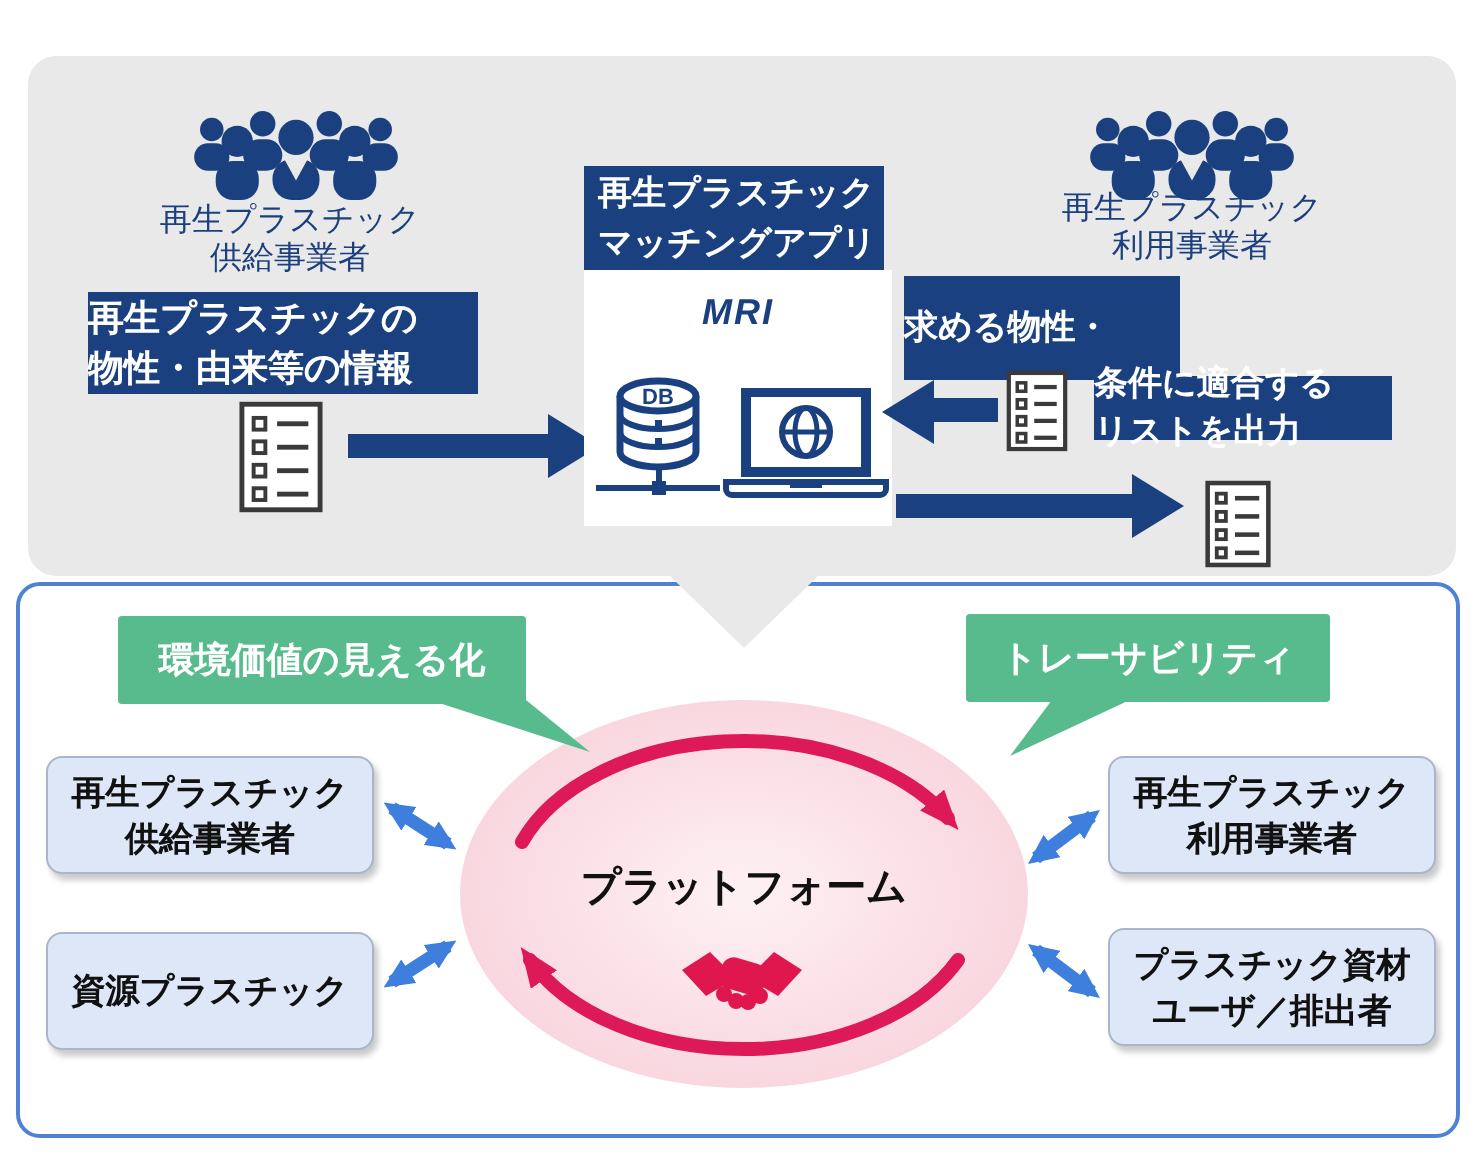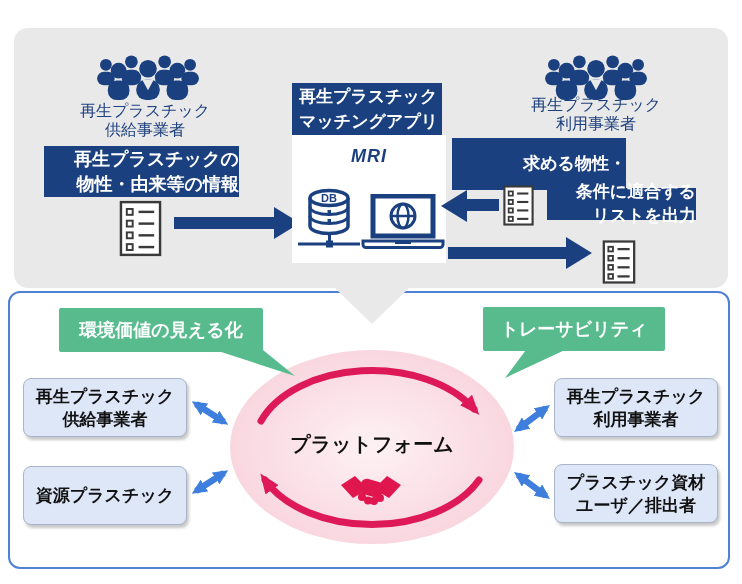--- a/index.html
+++ b/index.html
@@ -4,25 +4,25 @@
 <style>
   html,body{margin:0;padding:0;background:#ffffff;}
   .stage{
     position:relative;width:742px;height:584px;overflow:hidden;background:#ffffff;
     font-family:"Liberation Sans","DejaVu Sans",sans-serif;
   }
   
   .top-panel{position:absolute;left:14px;top:28px;width:714px;height:260px;background:#e9e9e9;border-radius:14px;}
   .top-title{position:absolute;left:0;top:35px;width:742px;text-align:center;font-size:20px;font-weight:bold;color:#1b2e55;letter-spacing:1px;}
   .group-caption{position:absolute;width:180px;text-align:center;font-size:16px;line-height:19px;color:#1c3f7d;}
-  .navy-box{position:absolute;background:#1a4080;color:#ffffff;font-weight:bold;text-align:right;display:flex;flex-direction:column;justify-content:center;}
+  .navy-box{position:absolute;background:#1a4080;color:#ffffff;font-weight:bold;text-align:left;display:flex;flex-direction:column;justify-content:center;}
   .navy-box span{display:block;}
   .info-l{left:44px;top:146px;width:195px;height:51px;font-size:18px;line-height:25px;}
   .app-header{left:292px;top:83px;width:150px;height:52px;font-size:17px;line-height:25px;text-align:left;padding-left:7px;box-sizing:border-box;}
-  .info-r{left:452px;top:138px;width:138px;height:52px;font-size:17px;line-height:22px;padding-left:36px;}
+  .info-r{left:452px;top:138px;width:138px;height:52px;font-size:17px;line-height:22px;}
   .output-b{left:547px;top:188px;width:149px;height:32px;font-size:17px;line-height:24px;}
   .app-body{position:absolute;left:292px;top:135px;width:154px;height:128px;background:#ffffff;}
   .mri-logo{position:absolute;left:292px;top:146px;width:154px;text-align:center;font-size:18px;font-weight:bold;font-style:italic;color:#1a4080;letter-spacing:1px;}
   .h-arrow-bar{position:absolute;height:12px;background:#1b4080;}
   .h-arrow-head-r{position:absolute;width:0;height:0;border-top:16px solid transparent;border-bottom:16px solid transparent;border-left:26px solid #1b4080;}
   .h-arrow-head-l{position:absolute;width:0;height:0;border-top:16px solid transparent;border-bottom:16px solid transparent;border-right:26px solid #1b4080;}
   
   .bottom-panel{position:absolute;left:8px;top:291px;width:722px;height:278px;box-sizing:border-box;background:#ffffff;border:2px solid #4f82d4;border-radius:12px;}
   .gray-tail{position:absolute;left:335px;top:288px;width:0;height:0;border-left:37px solid transparent;border-right:37px solid transparent;border-top:36px solid #e9e9e9;}
   .callout{position:absolute;background:#57bb8e;color:#ffffff;font-size:18px;font-weight:bold;text-align:center;display:flex;align-items:center;justify-content:center;border-radius:2px;}

